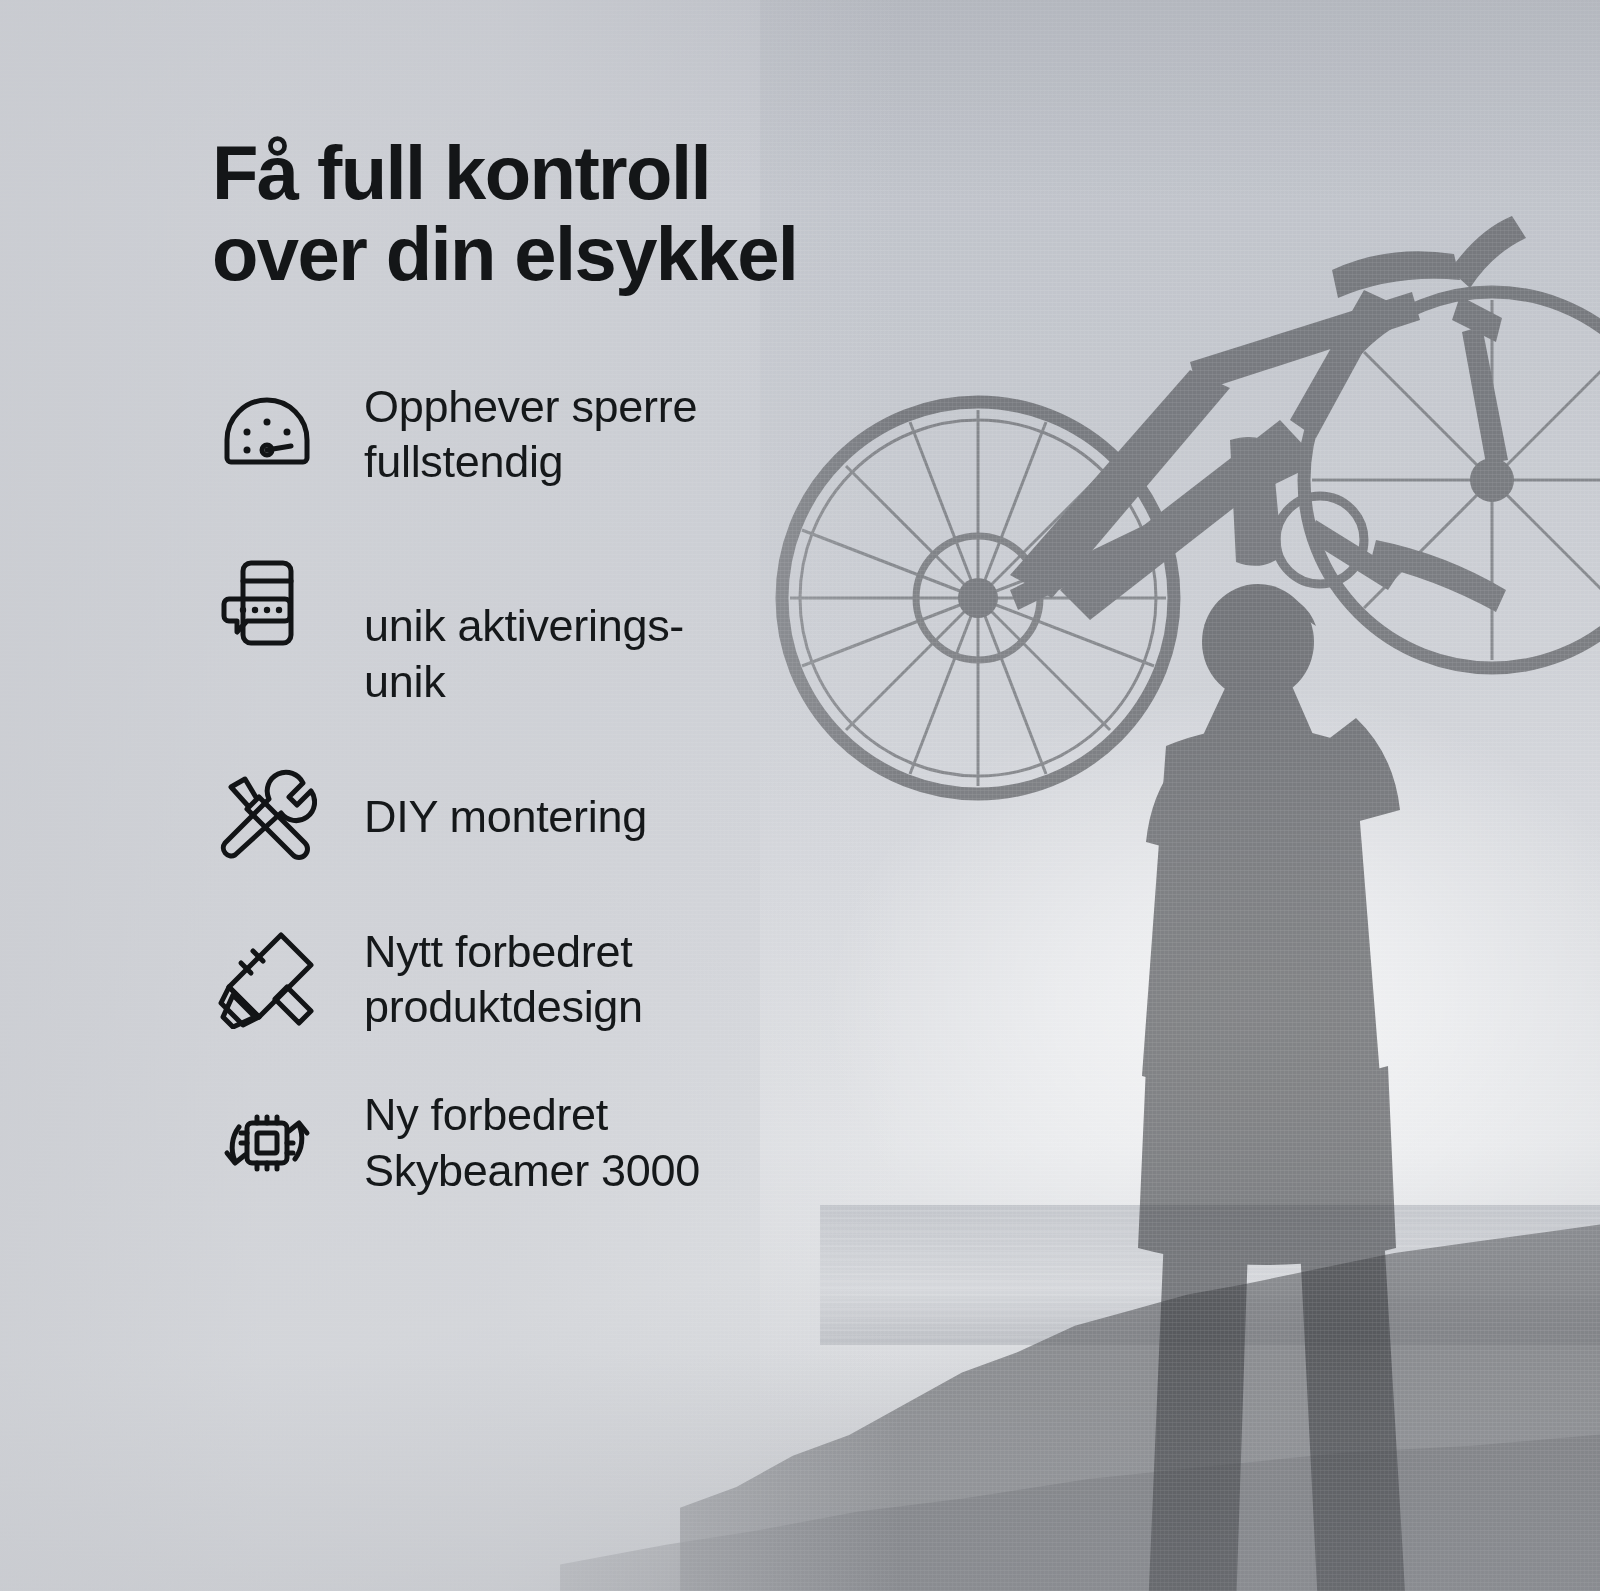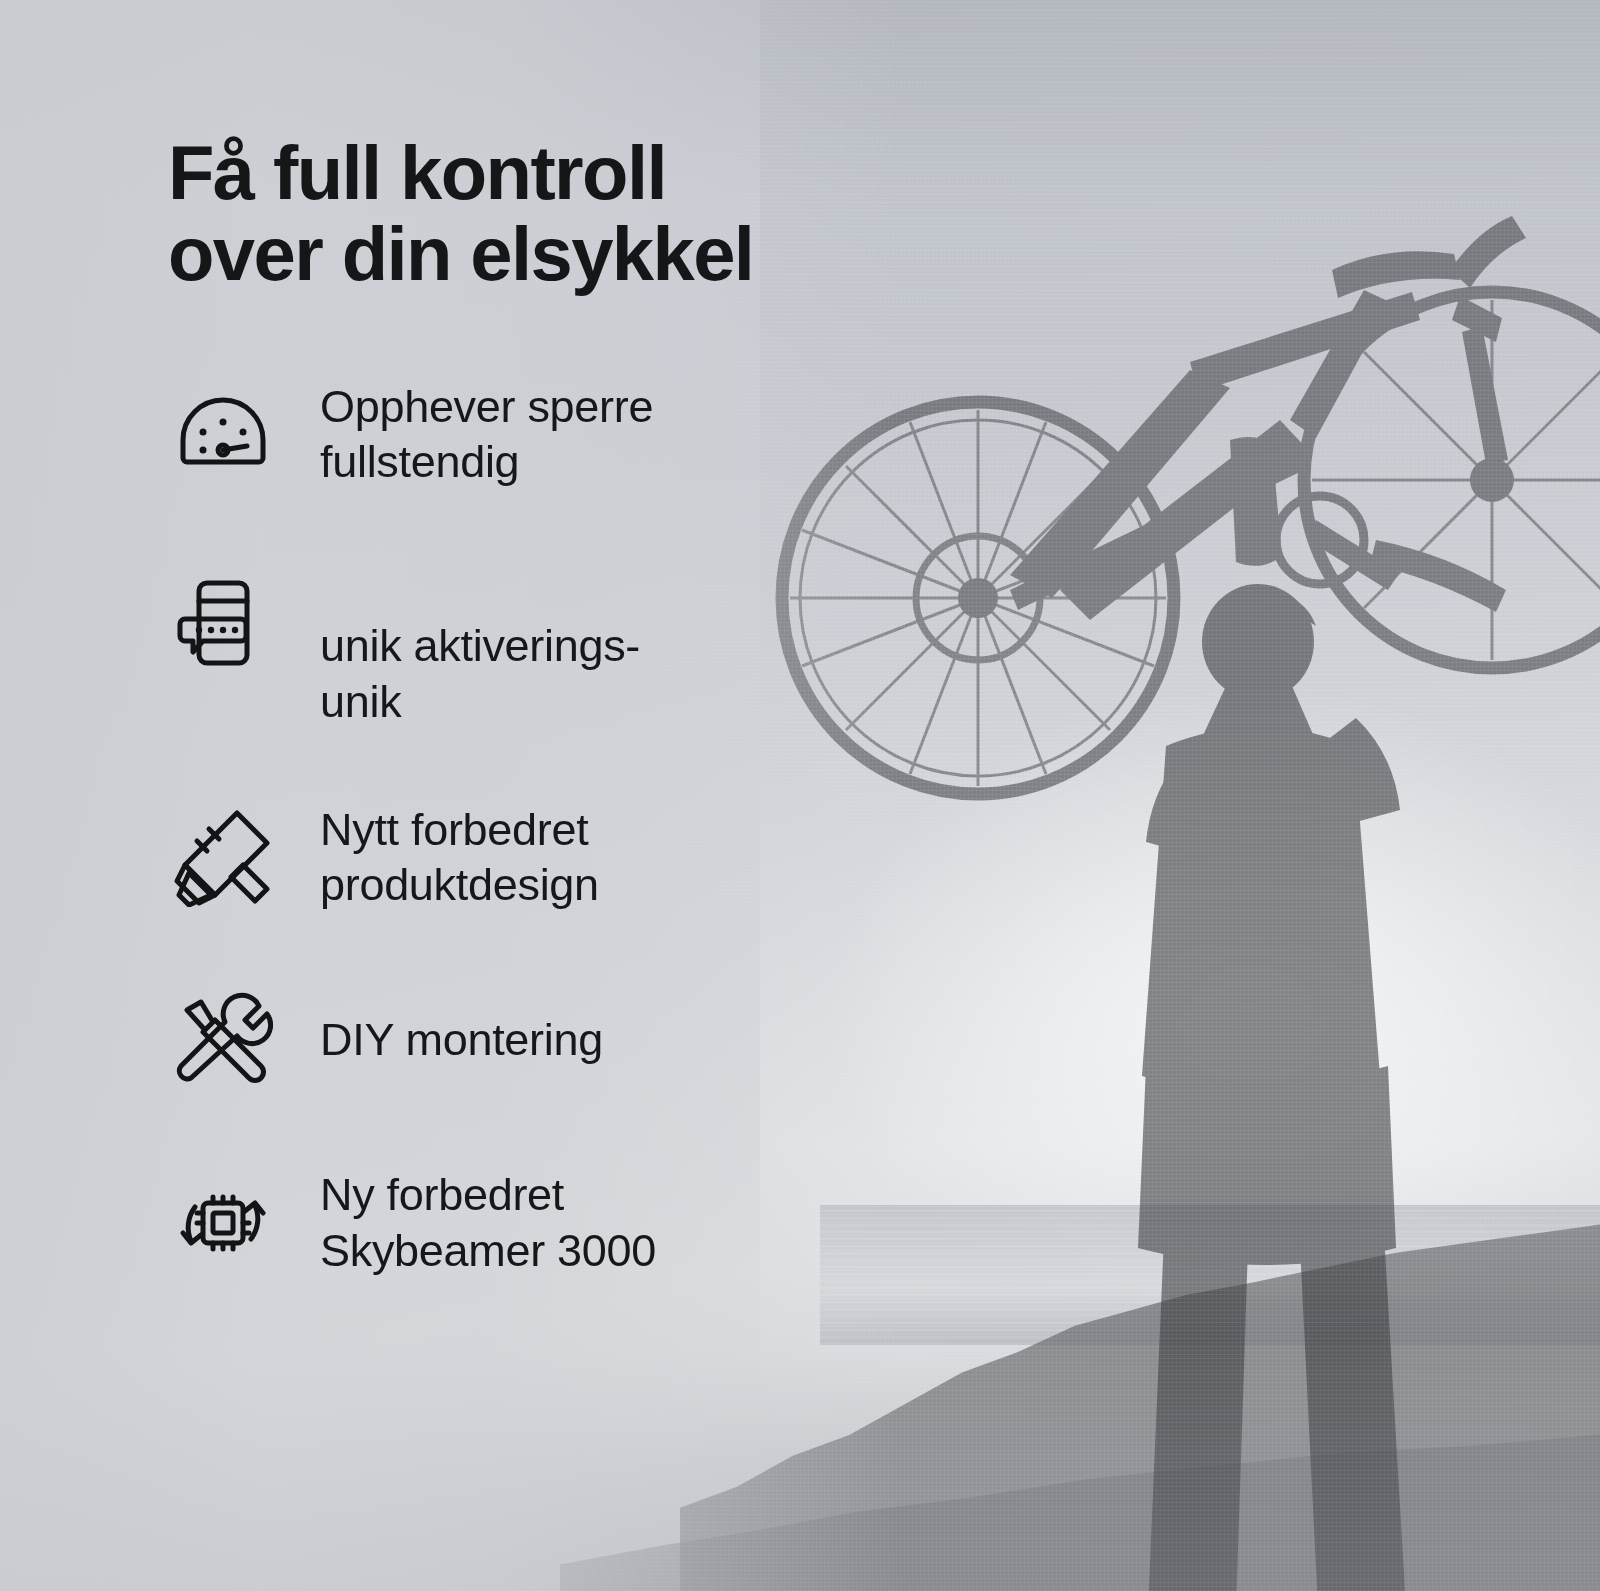--- a/index.html
+++ b/index.html
@@ -98,37 +98,38 @@
     position: absolute;
     left: 0; top: 0; bottom: 0; width: 900px;
     background: linear-gradient(90deg, rgba(208,210,215,.78) 0%, rgba(207,209,214,.62) 55%, rgba(205,207,212,0) 100%);
   }
 
   
   .content {
     position: absolute;
     inset: 0;
     padding: 132px 0 0 168px;
+    margin-left: 44px;
   }
 
   .headline {
     font-size: 76px;
     line-height: 1.07;
     font-weight: 700;
     letter-spacing: -1.6px;
     color: #141618;
     max-width: 760px;
     white-space: pre-line;
   }
 
   .features {
     margin-top: 84px;
     display: flex;
     flex-direction: column;
-    gap: 72px;
+    gap: 52px;
     width: 700px;
   }
 
   .feature {
     display: flex;
     align-items: center;
     gap: 42px;
   }
 
   .feature-icon {
@@ -300,47 +301,47 @@
           <circle cx="62" cy="57" r="3.2" fill="#121416" stroke="none"></circle>
         </svg>
       </span>
       <div class="feature-text">
         <br>
         <b>unik</b><span> aktiverings-</span><br>
         <span>unik</span>
       </div>
     </div>
 
+    <div class="feature f3">
+      <span class="feature-icon">
+        <svg viewBox="0 0 100 100">
+          <path d="M14 20 l14 -8 l12 20 l-8 8 z"></path>
+          <path d="M30 42 l46 46 a8 8 0 0 0 12 -12 L42 30"></path>
+          <path d="M86 16 l-14 14 l8 8 l14 -14 a18 18 0 0 1 -30 22 L18 88 a8 8 0 0 1 -10 -12 L52 32 a18 18 0 0 1 34 -16 z"></path>
+        </svg>
+      </span>
+      <div class="feature-text">
+        <b>DIY</b><span> montering</span>
+      </div>
+    </div>
+
     <div class="feature f4">
       <span class="feature-icon">
         <svg viewBox="0 0 100 100">
           <path d="M64 6 l30 30 -52 52 -30 -30 z" transform="rotate(0 50 50)"></path>
           <path d="M12 58 l30 30 -16 8 -22 -22 z"></path>
           <line x1="24" y1="34" x2="34" y2="44"></line>
           <line x1="36" y1="22" x2="46" y2="32"></line>
           <path d="M6 88 l10 -22 22 22 -22 10 z"></path>
           <path d="M70 58 l24 24 -12 12 -24 -24 z"></path>
         </svg>
       </span>
       <div class="feature-text">
         <span>Nytt forbedret</span><br>
         <b>produktdesign</b>
-      </div>
-    </div>
-
-    <div class="feature f3">
-      <span class="feature-icon">
-        <svg viewBox="0 0 100 100">
-          <path d="M14 20 l14 -8 l12 20 l-8 8 z"></path>
-          <path d="M30 42 l46 46 a8 8 0 0 0 12 -12 L42 30"></path>
-          <path d="M86 16 l-14 14 l8 8 l14 -14 a18 18 0 0 1 -30 22 L18 88 a8 8 0 0 1 -10 -12 L52 32 a18 18 0 0 1 34 -16 z"></path>
-        </svg>
-      </span>
-      <div class="feature-text">
-        <b>DIY</b><span> montering</span>
       </div>
     </div>
 
     <div class="feature f5">
       <span class="feature-icon">
         <svg viewBox="0 0 100 100">
           <rect x="30" y="30" width="40" height="40" rx="5"></rect>
           <rect x="40" y="40" width="20" height="20" rx="2"></rect>
           <line x1="40" y1="24" x2="40" y2="30"></line>
           <line x1="50" y1="24" x2="50" y2="30"></line>

